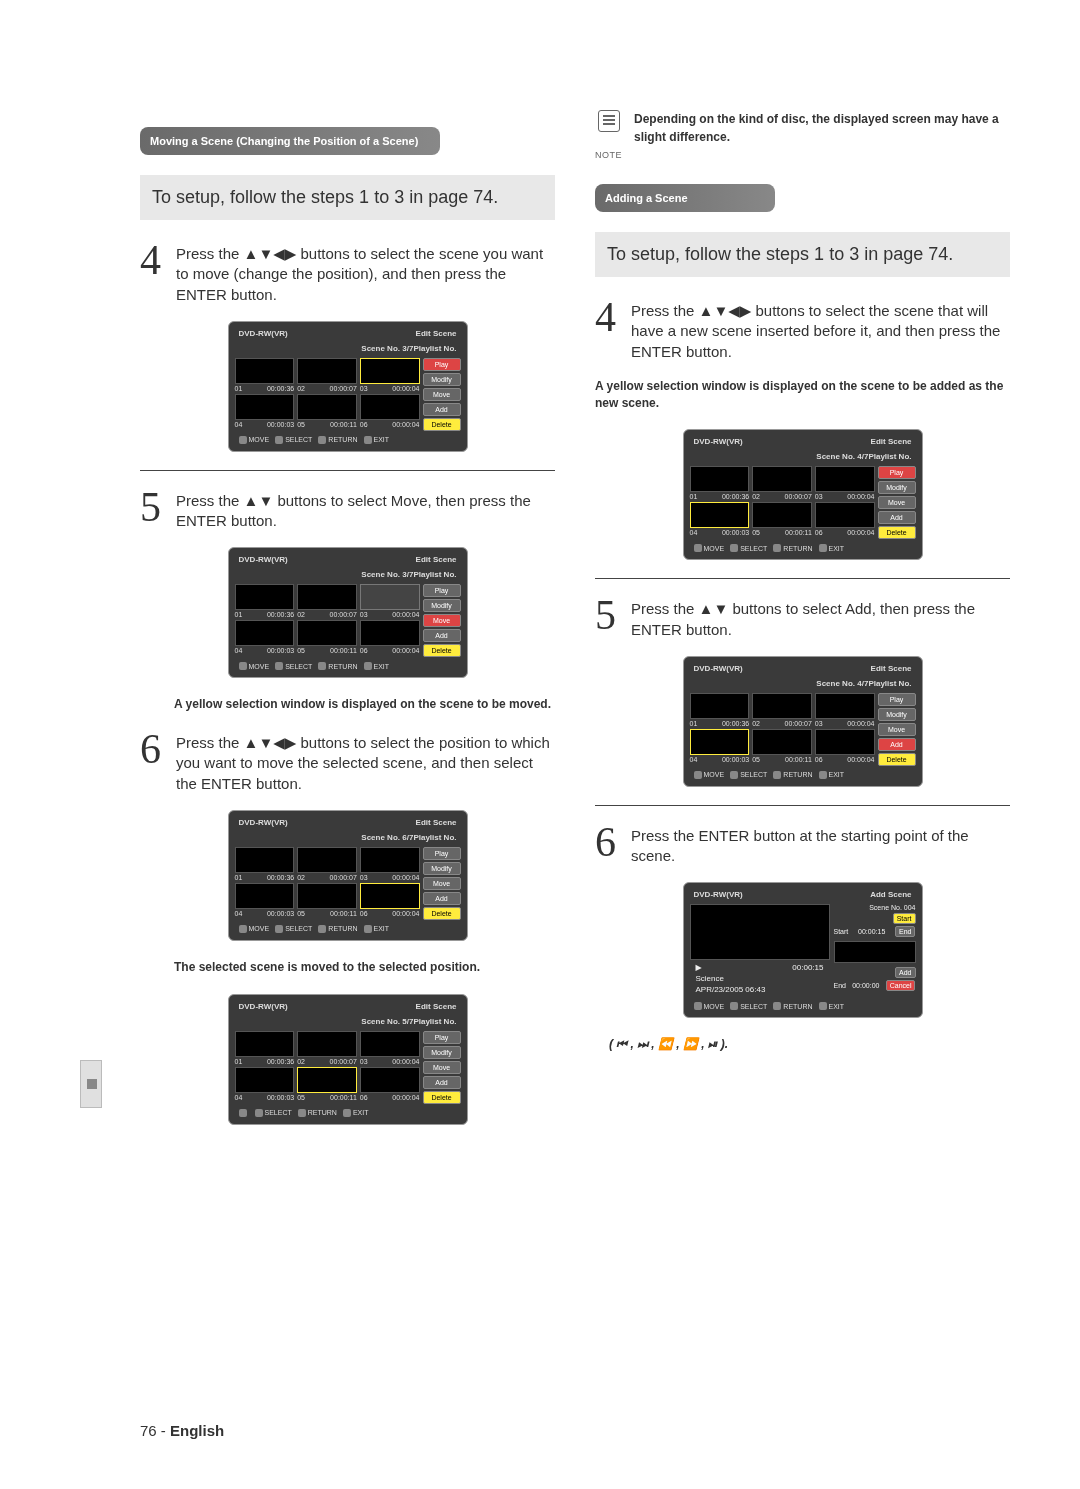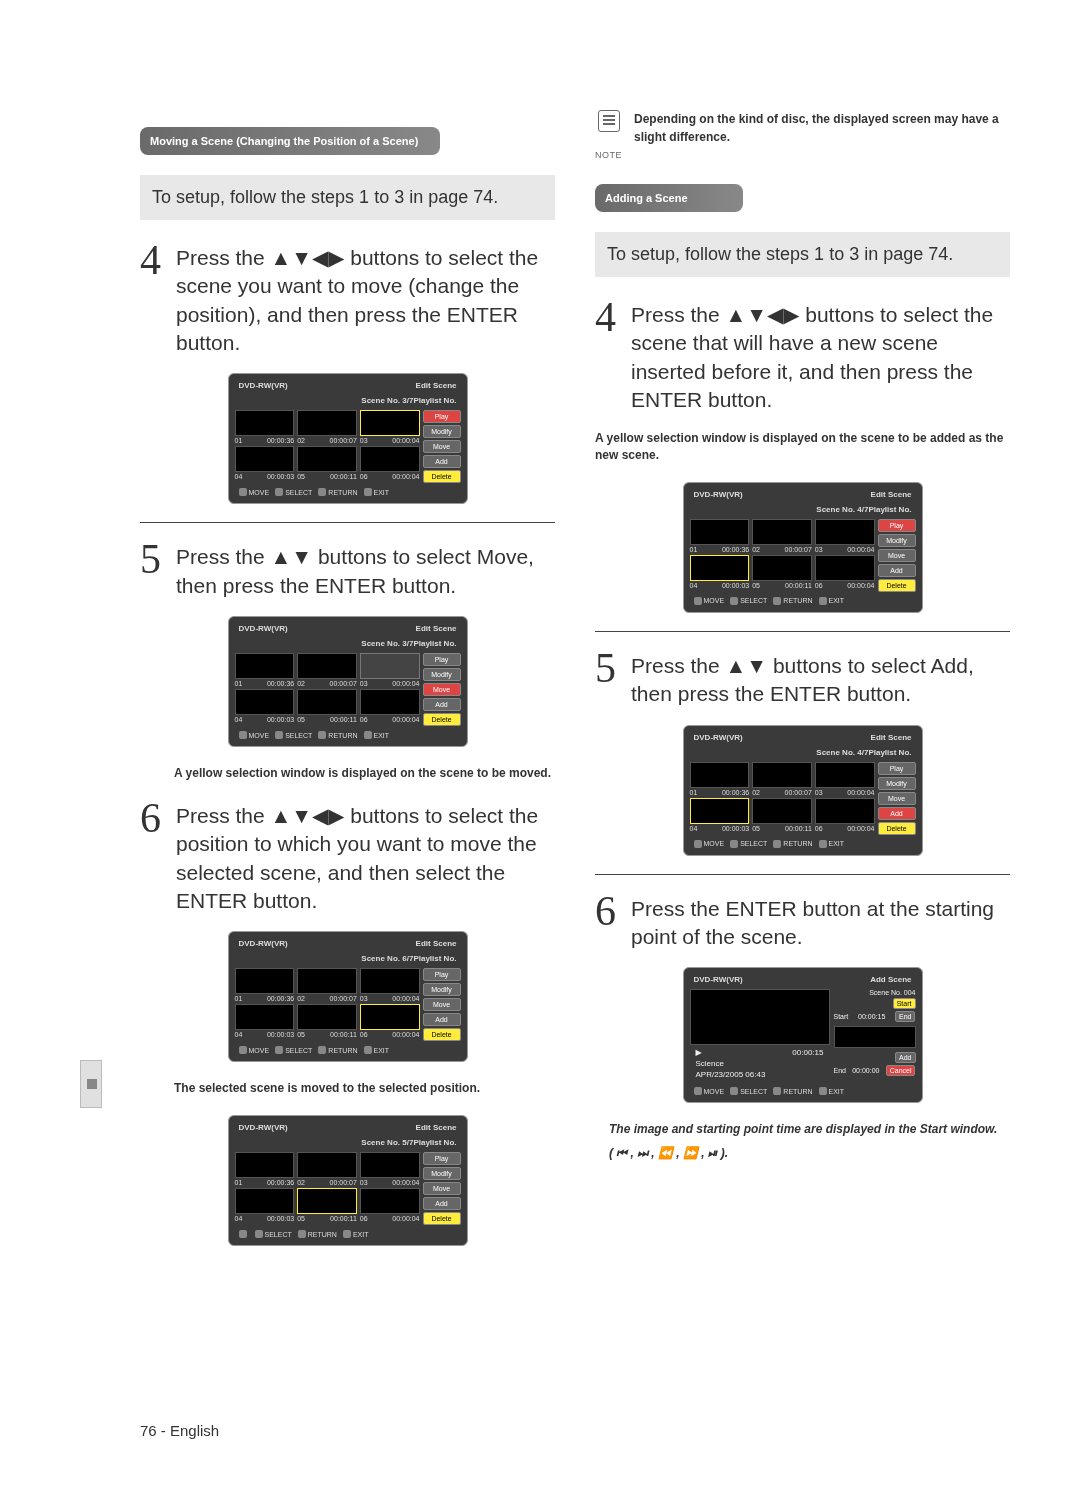--- a/index.html
+++ b/index.html
@@ -35,21 +35,21 @@
     margin-bottom: 22px;
   }
   .step { display: flex; gap: 6px; margin-bottom: 16px; }
   .step-num {
     font-family: Georgia, 'Times New Roman', serif;
     font-size: 42px;
     font-weight: 300;
     line-height: 0.9;
     min-width: 30px;
   }
-  .step-text { font-size: 21px; line-height: 1.35; padding-top: 2px; }
+  .step-text { font-size: 15px; line-height: 1.35; padding-top: 2px; }
   .note-bold { font-size: 12px; font-weight: bold; line-height: 1.4; margin: 10px 0 18px 34px; }
   .divider { border: none; border-top: 1px solid #444; margin: 18px 0; }
   
   .dvd-screen {
     width: 240px;
     background: #3a3a3a;
     border-radius: 6px;
     border: 1px solid #999;
     margin: 10px auto 18px;
     color: #eee;
@@ -103,21 +103,21 @@
   .note-blocks { margin-left: 14px; }
   .note-blocks p { font-size: 12px; font-style: italic; font-weight: bold; line-height: 1.45; margin-bottom: 6px; }
   
   .footer {
     position: absolute;
     bottom: 50px;
     left: 140px;
     font-size: 15px;
     color: #333;
   }
-  .footer b { font-weight: normal; }
+  .footer b { font-weight: bold; }
   
   .side-tab {
     position: absolute;
     left: 80px;
     top: 1060px;
     width: 22px;
     height: 48px;
     background: #e0e0e0;
     border: 1px solid #bbb;
   }
@@ -507,21 +507,21 @@
 
   <div class="col">
     <div class="note-row">
       <div class="note-icon-wrap">
         <div class="note-icon"></div>
         <div class="note-label">NOTE</div>
       </div>
       <div class="note-text">Depending on the kind of disc, the displayed screen may have a slight difference.</div>
     </div>
 
-    <div class="section-header" style="width:148px">Adding a Scene</div>
+    <div class="section-header" style="width:180px">Adding a Scene</div>
     <div class="setup-bar">To setup, follow the steps 1 to 3 in page 74.</div>
 
     <div class="step">
       <div class="step-num">4</div>
       <div class="step-text">Press the ▲▼◀▶ buttons to select the scene that will have a new scene inserted before it, and then press the ENTER button.</div>
     </div>
     <div class="note-bold" style="margin-left:0">A yellow selection window is displayed on the scene to be added as the new scene.</div>
 
     <div class="dvd-screen">
       <div class="dvd-top">
@@ -763,21 +763,20 @@
             <span>RETURN</span>
           </span>
           <span>
             <i class="ic"></i>
             <span>EXIT</span>
           </span>
         </div>
     </div>
 
     <div class="note-blocks">
-      <p>The image and starting point time are displayed in the Start window.</p>
       <p>
         <span>( ⏮ , ⏭ , ⏪ , ⏩ , ⏯ ).</span>
       </p>
     </div>
   </div>
 </div>
 
 <div class="footer">
   <span>76 - </span><b>English</b>
 </div>

